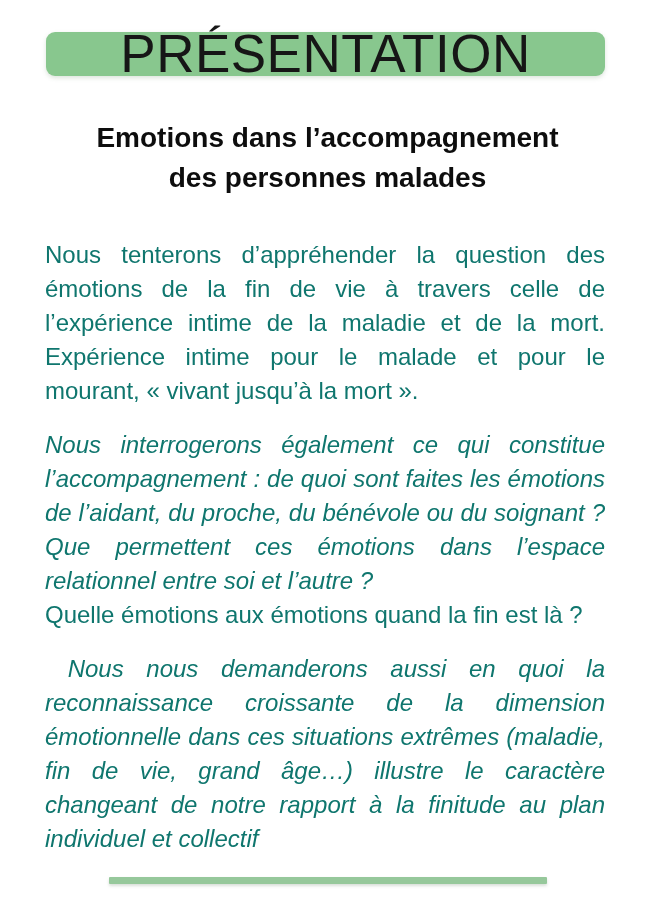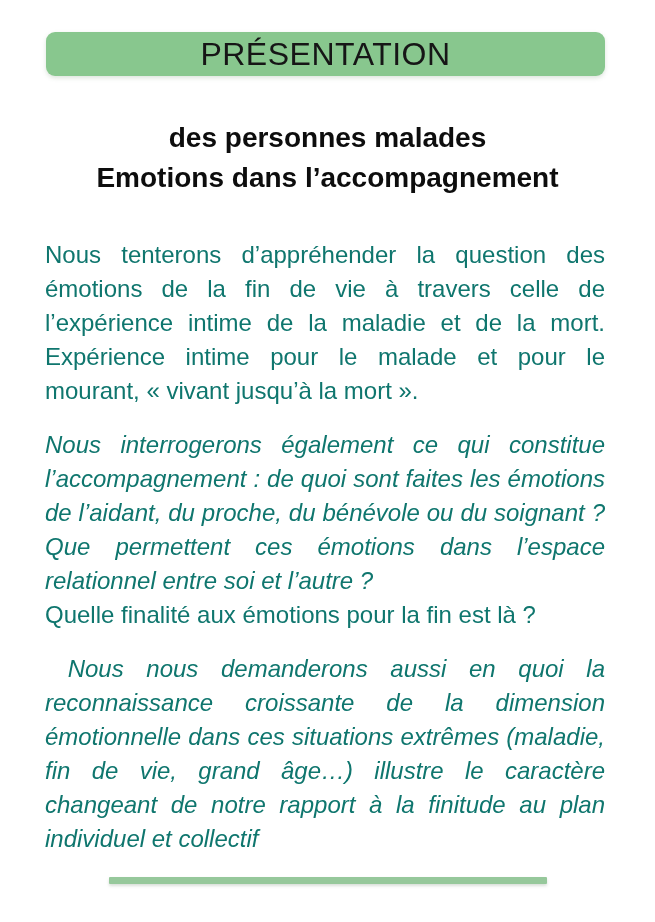--- a/index.html
+++ b/index.html
@@ -21,21 +21,21 @@
     top: 32px;
     width: 559px;
     height: 44px;
     border-radius: 9px;
     display: flex;
     align-items: center;
     justify-content: center;
     box-shadow: 0 2px 4px rgba(120,150,120,0.25);
   }
   .header-label {
-    font-size: 32px;
+    font-size: 53px;
     font-weight: 400;
     line-height: 44px;
     color: #161616;
     white-space: nowrap;
     letter-spacing: 0.5px;
   }
   .slide-title {
     position: absolute;
     top: 118px;
     left: 0;
@@ -75,26 +75,26 @@
 </head>
 <body>
 
 <div class="slide">
 
   <div class="header-bar" style="background-color: rgb(136, 199, 142);">
     <span class="header-label">PRÉSENTATION</span>
   </div>
 
   <div class="slide-title">
+    <div>Emotions dans l’accompagnement</div>
     <div>des personnes malades</div>
-    <div>Emotions dans l’accompagnement</div>
   </div>
 
   <div class="body-text">
     <p class="para-gap-after">Nous tenterons d’appréhender la question des émotions de la fin de vie à travers celle de l’expérience intime de la maladie et de la mort. Expérience intime pour le malade et pour le mourant, «&nbsp;vivant jusqu’à la mort&nbsp;».</p>
     <p class="para-no-gap">Nous interrogerons également ce qui constitue l’accompagnement : de quoi sont faites les émotions de l’aidant, du proche, du bénévole ou du soignant ? Que permettent ces émotions dans l’espace relationnel entre soi et l’autre ?</p>
-    <p class="para-gap-after">Quelle finalité aux émotions pour la fin est là ?</p>
+    <p class="para-gap-after">Quelle émotions aux émotions quand la fin est là ?</p>
     <p class="para-no-gap">&nbsp;Nous nous demanderons aussi en quoi la reconnaissance croissante de la dimension émotionnelle dans ces situations extrêmes (maladie, fin de vie, grand âge…) illustre le caractère changeant de notre rapport à la finitude au plan individuel et collectif</p>
   </div>
 
   <div class="bottom-accent-bar" style="background-color: rgb(150, 200, 155);"></div>
 
 </div>
 
 </body></html>

